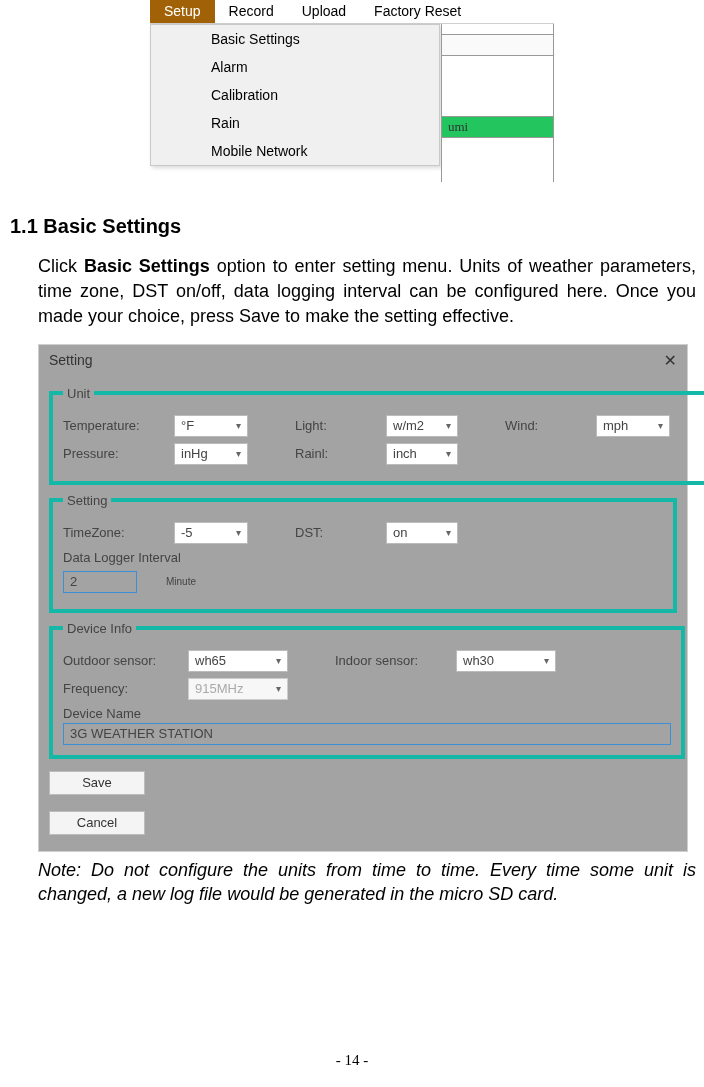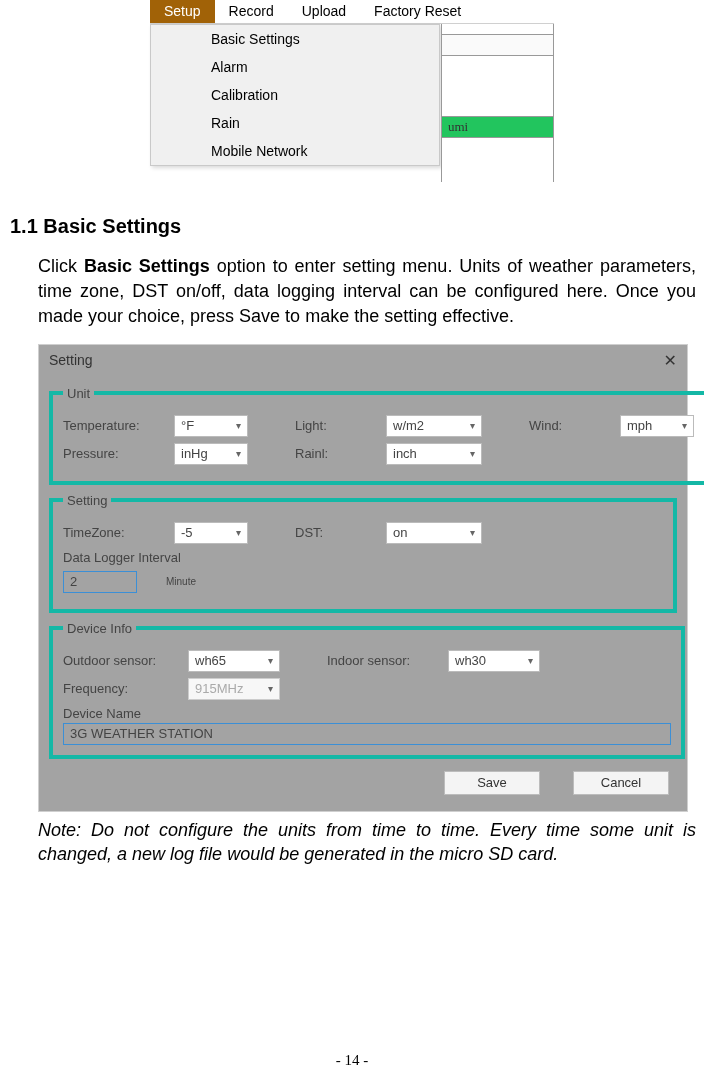--- a/index.html
+++ b/index.html
@@ -154,22 +154,22 @@
     align-items: center;
     justify-content: space-between;
     border: 1px solid #bbb;
     background: #fff;
     height: 22px;
     padding: 0 6px;
     width: 74px;
     color: #444;
     margin-right: 26px;
   }
-  .select.wide { width: 96px; }
-  .select.w90 { width: 92px; }
+  .select.wide { width: 72px; }
+  .select.w90 { width: 100px; }
   .select .chev { font-size: 10px; color: #666; }
   .select.disabled { color: #aaa; border-color: #ccc; background:#f7f7f7;}
   .tinput {
     border: 1px solid #3b8fd6;
     height: 22px;
     width: 74px;
     padding: 0 6px;
     display: inline-flex;
     align-items: center;
     color: #444;
@@ -182,22 +182,23 @@
     padding: 0 6px;
     display: flex;
     align-items: center;
     color: #444;
     margin-top: 2px;
   }
   .minute { font-size: 10px; color:#444; }
   .btnrow {
     display: flex;
     justify-content: flex-end;
-    gap: 33px;
+    gap: 16px;
     padding: 4px 8px 6px 0;
+    flex-direction: column;
   }
   .btn {
     border: 1px solid #bcbcbc;
     background: #f4f4f4;
     width: 96px;
     height: 24px;
     display: inline-flex;
     align-items: center;
     justify-content: center;
     font-size: 13px;

